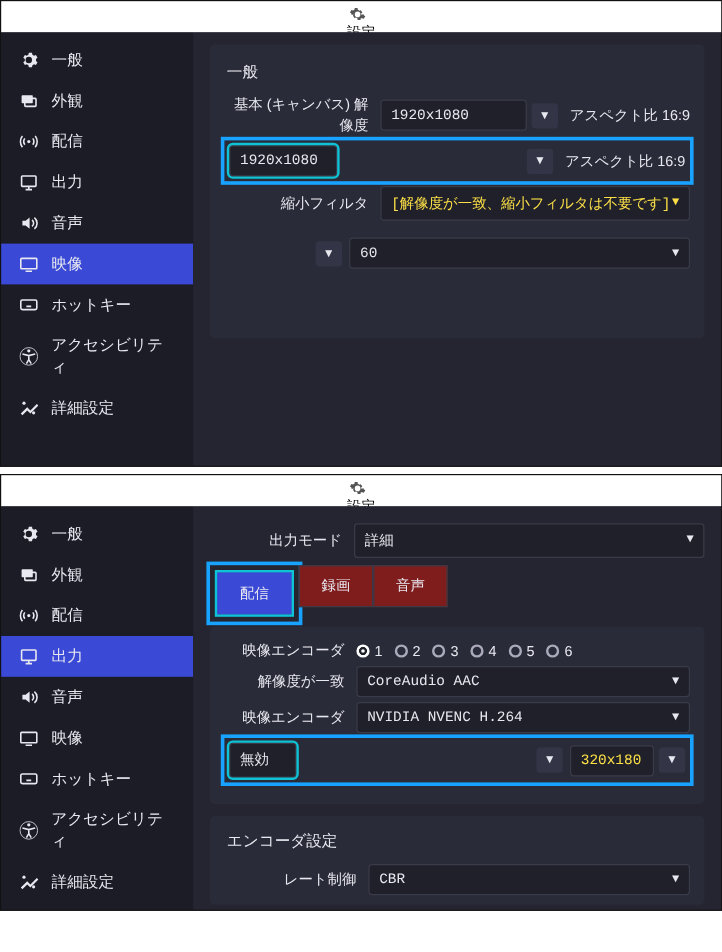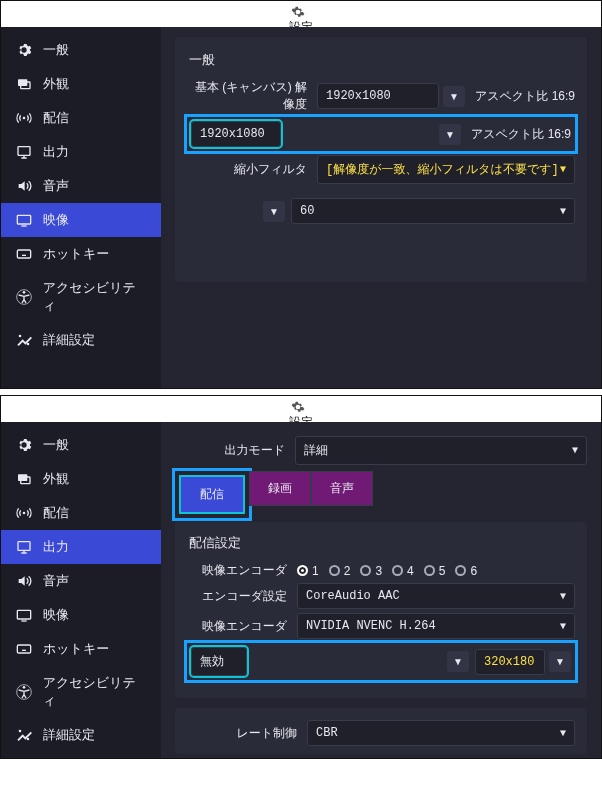--- a/index.html
+++ b/index.html
@@ -19,21 +19,21 @@
   .section-title { font-size: 13px; margin: 4px 0 10px 2px; }
   .row { display: flex; align-items: center; margin: 4px 0; }
   .row-label { width: 130px; text-align: right; padding-right: 10px; font-size: 12px; }
   .select, .input { background: #1f2029; border: 1px solid #3a3b48; border-radius: 3px; padding: 5px 8px; color: #e8e8f0; font-size: 12px; display: flex; align-items: center; justify-content: space-between; }
   .select { cursor: pointer; font-family: Liberation Mono, monospace; }
   .chev { width: 22px; text-align: center; background: #333446; border-radius: 3px; margin-left: 4px; padding: 5px 4px; cursor: pointer; font-size: 10px; }
   .aspect { margin-left: 10px; font-size: 12px; white-space: nowrap; }
   .ghost { color: #fde047; justify-content: space-between; }
   .hl-blue { outline: 3px solid #17a3ff; outline-offset: 0; }
   .hl-cyan { outline: 2px solid #0ec3d6; outline-offset: 0; }
-  .tab { padding: 8px 18px; background: #701a75; border: 1px solid #3a3b48; cursor: pointer; margin-right: 0; font-size: 12px; }
+  .tab { padding: 8px 18px; background: #7f1d1d; border: 1px solid #3a3b48; cursor: pointer; margin-right: 0; font-size: 12px; }
   .tab.active { background: #3a49d6; border-color: #3a49d6; }
   .radio-row { display: flex; align-items: center; gap: 10px; }
   .radio { width: 11px; height: 11px; border-radius: 50%; border: 2px solid #aab; display: inline-block; }
   .radio.sel { background: #fff; border-color: #fff; box-shadow: 0 0 0 2px #1f2029 inset; }
   .radio.sel::after { content: ""; }
   svg { display: block; }
 </style>
 </head>
 <body>
 
@@ -285,21 +285,20 @@
 
       <div style="display:flex;align-items:flex-start;margin-top:6px">
         <div class="hl-blue" style="padding:6px;margin-right:0">
           <div class="tab active hl-cyan"><span>配信</span></div>
         </div>
         <div class="tab"><span>録画</span></div>
         <div class="tab"><span>音声</span></div>
       </div>
 
       <div class="panel" style="margin-top:4px;padding:8px 12px 14px 12px">
-        <div class="section-title">配信設定</div>
 
         <div class="row">
           <div class="row-label" style="width:110px">映像エンコーダ</div>
           <div class="radio-row" id="tracks">
               <span style="display: flex; align-items: center; gap: 4px;">
                 <span class="radio sel" style="background: rgb(255, 255, 255);"></span>
                 <span>1</span>
               </span>
               <span style="display: flex; align-items: center; gap: 4px;">
                 <span class="radio"></span>
@@ -318,21 +317,21 @@
                 <span>5</span>
               </span>
               <span style="display: flex; align-items: center; gap: 4px;">
                 <span class="radio"></span>
                 <span>6</span>
               </span>
             </div>
         </div>
 
         <div class="row">
-          <div class="row-label" style="width:110px">エンコーダ設定</div>
+          <div class="row-label" style="width:110px">解像度が一致</div>
           <div class="select" style="flex:1">
               <span>CoreAudio AAC</span>
               <span style="font-size:10px">▼</span>
             </div>
         </div>
 
         <div class="row">
           <div class="row-label" style="width:110px">映像エンコーダ</div>
           <div class="select" style="flex:1">
               <span>NVIDIA NVENC H.264</span>
@@ -347,20 +346,21 @@
           <div style="flex:1"></div>
           <div class="chev">▼</div>
           <div class="select ghost" style="width:70px;margin-left:6px">
               <span>320x180</span>
             </div>
           <div class="chev">▼</div>
         </div>
       </div>
 
       <div class="panel" style="margin-top:10px;padding:8px 12px 4px 12px">
+        <div class="section-title">エンコーダ設定</div>
 
         <div class="row">
           <div class="row-label" style="width:120px">レート制御</div>
           <div class="select" style="flex:1">
               <span>CBR</span>
               <span style="font-size:10px">▼</span>
             </div>
         </div>
 
       </div>

